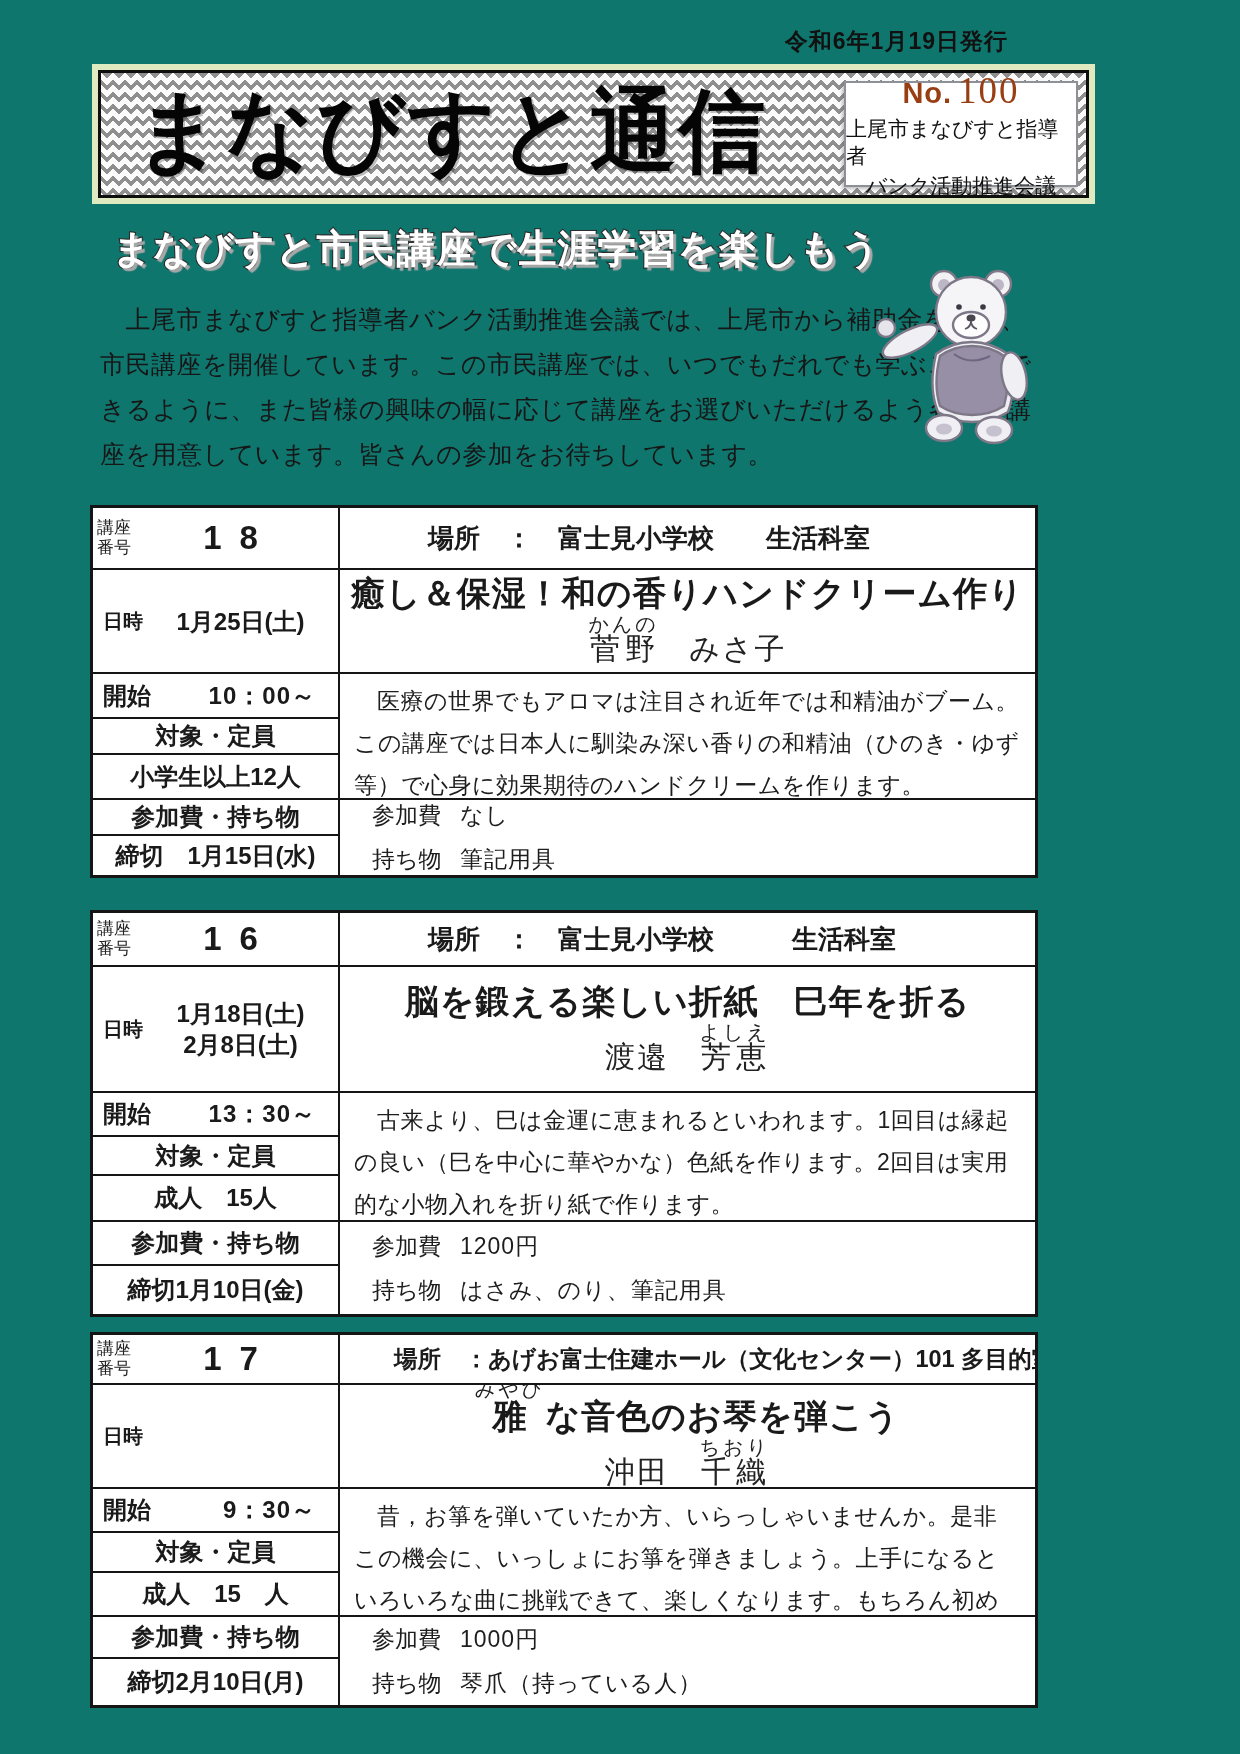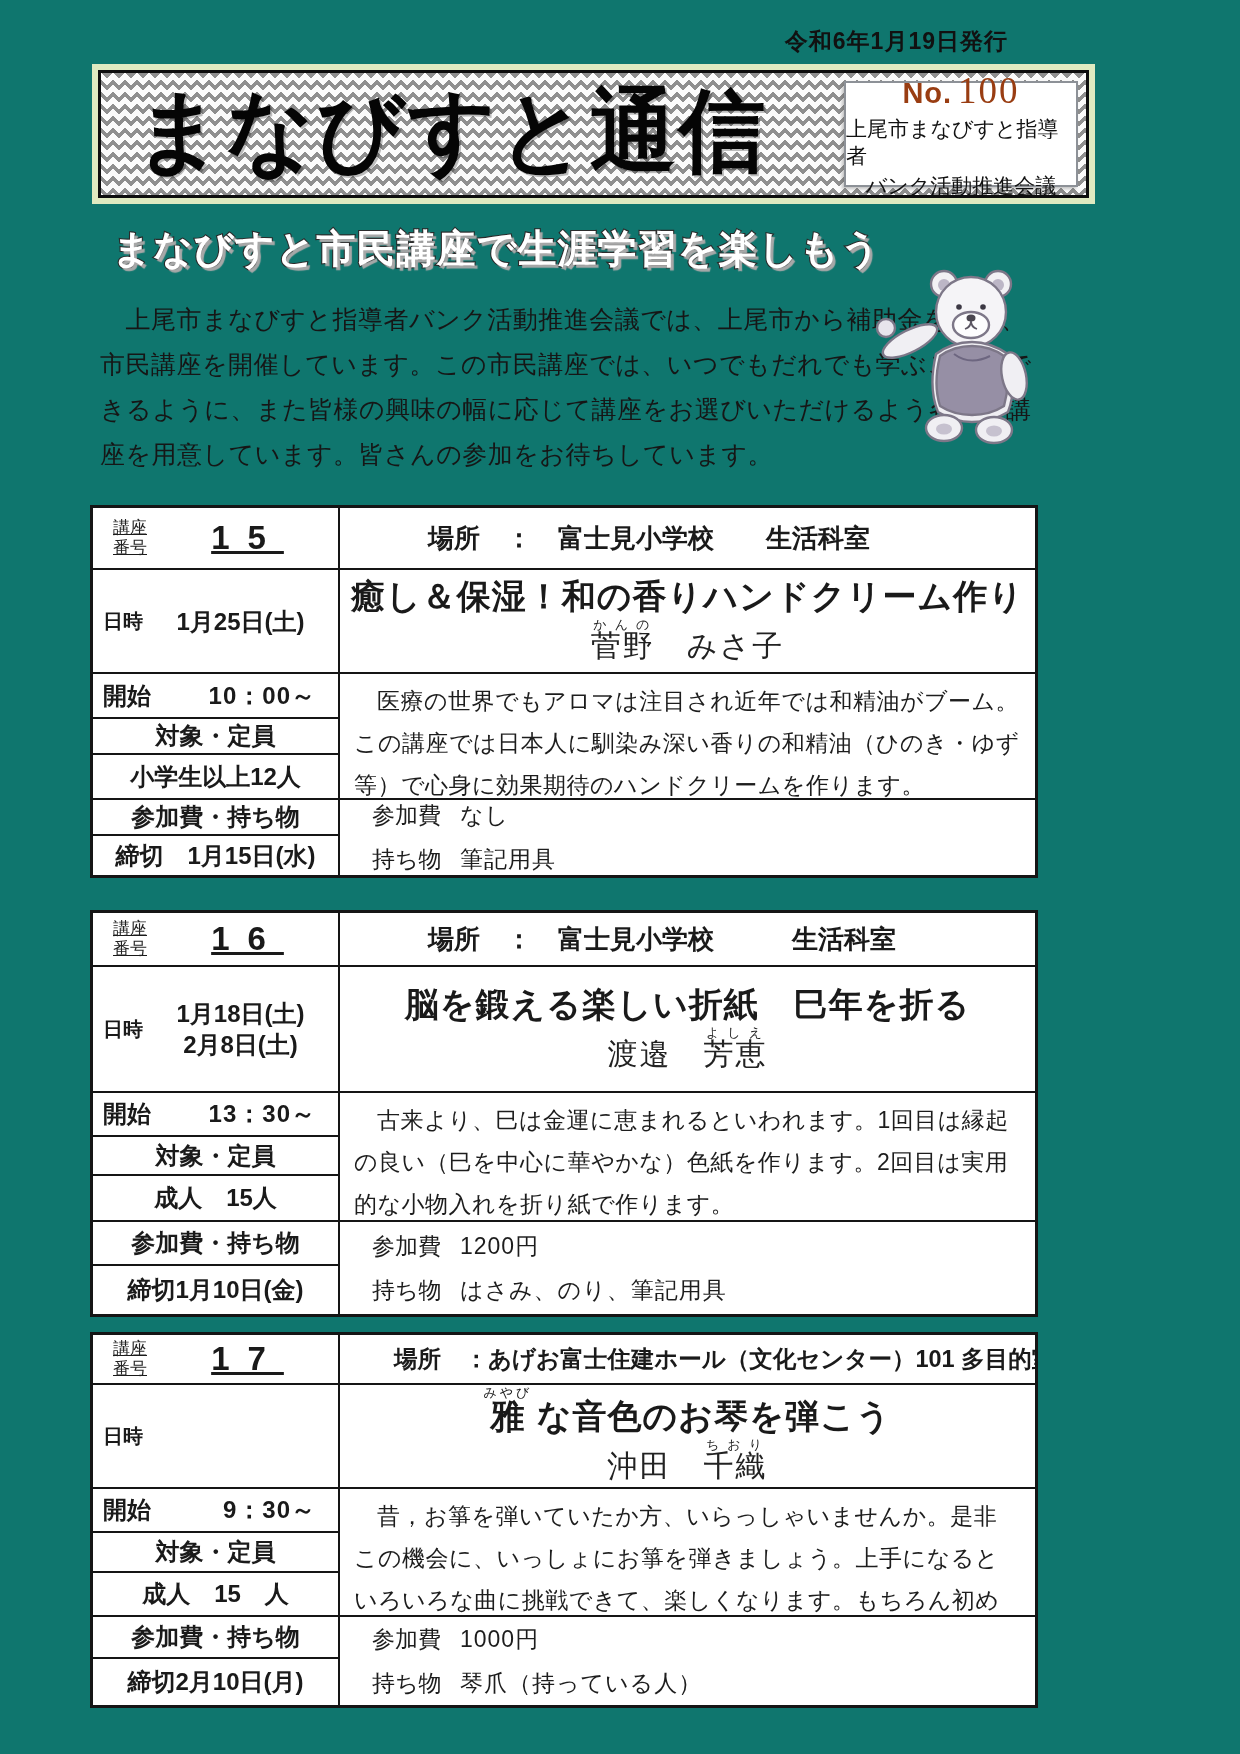--- a/index.html
+++ b/index.html
@@ -72,21 +72,21 @@
   .course-table {
     position:absolute; left:90px; width:948px;
     display:grid; grid-template-columns:247px 1fr;
     border:3px solid #151515; background:#fff;
   }
   .cell { position:relative; display:flex; align-items:center; overflow:hidden; }
   .lc { border-right:2px solid #151515; border-bottom:2px solid #151515; }
   .lc.last { border-bottom:none; }
   .rc-b { border-bottom:2px solid #151515; }
 
-  .c-num   { grid-column:1; grid-row:1; padding-left:20px;text-decoration:underline; }
+  .c-num   { grid-column:1; grid-row:1; padding-left:4px; }
   .c-loc   { grid-column:2; grid-row:1; padding-left:88px; font-weight:bold; font-size:26px; white-space:nowrap; }
   .c-loc.long { padding-left:54px; font-size:23.5px; }
   .c-dt    { grid-column:1; grid-row:2; }
   .c-title { grid-column:2; grid-row:2; flex-direction:column; justify-content:center; }
   .c-start { grid-column:1; grid-row:3; }
   .c-target{ grid-column:1; grid-row:4; justify-content:center; font-weight:bold; font-size:24px; }
   .c-cap   { grid-column:1; grid-row:5; justify-content:center; font-weight:bold; font-size:24px; white-space:nowrap; }
   .c-desc  { grid-column:2; grid-row:3 / span 3; align-items:flex-start; }
   .c-feelab{ grid-column:1; grid-row:6; justify-content:center; font-weight:bold; font-size:24px; }
   .c-dead  { grid-column:1; grid-row:7; justify-content:center; font-weight:bold; font-size:24px; white-space:nowrap; }
@@ -97,21 +97,21 @@
 
   .dt-label { font-weight:bold; font-size:20px; margin-left:10px; white-space:nowrap; }
   .dt-dates { flex:1; display:flex; flex-direction:column; align-items:center; justify-content:center; font-weight:bold; }
   .dt-dates .date-item { font-size:24px; line-height:31px; white-space:nowrap; }
   .dates-4 .date-item { font-size:23px; line-height:26px; }
 
   .start-label { font-weight:bold; font-size:24px; margin-left:10px; }
   .start-time  { font-weight:bold; font-size:24px; margin-left:auto; margin-right:22px; letter-spacing:1px; }
 
   .course-title { font-size:34px; font-weight:bold; letter-spacing:1px; white-space:nowrap; line-height:40px; }
-  .course-title rt, .name-line rt { font-size:13px; font-weight:normal; letter-spacing:3px; }
+  .course-title rt, .name-line rt { font-size:20px; font-weight:normal; letter-spacing:3px; }
   .name-line { font-size:30px; font-weight:400; letter-spacing:2px; color:#222; white-space:nowrap; margin-top:2px; }
 
   .desc-text {
     padding:6px 14px 0 14px; font-size:23px; line-height:42px; color:#1d1d1d;
     text-indent:1em; letter-spacing:0.5px;
   }
   .fee-row { display:flex; font-size:23px; color:#1d1d1d; }
   .fee-row .fr-label { width:120px; padding-left:32px; flex:none; }
   .fee-row .fr-value { letter-spacing:1px; }
 
@@ -173,21 +173,21 @@
     <ellipse cx="74" cy="171" rx="8" ry="5.5" fill="#c6c1cf"></ellipse>
     <ellipse cx="124" cy="173" rx="8" ry="5.5" fill="#c6c1cf"></ellipse>
   </svg>
 
   <div class="course-table" style="top:505px; grid-template-rows:62px 104px 45px 36px 45px 36px 39px;">
     <div class="cell lc c-num">
       <span class="kouza-label">
         <span>講座</span>
         <span>番号</span>
       </span>
-      <span class="kouza-num">15</span>
+      <span class="kouza-num">18</span>
     </div>
     <div class="cell rc-b c-loc">場所　：　富士見小学校　　生活科室</div>
 
     <div class="cell lc c-dt">
       <span class="dt-label">日時</span>
       <span class="dt-dates">
         <span class="date-item">1月25日(土)</span>
       </span>
     </div>
     <div class="cell rc-b c-title">

